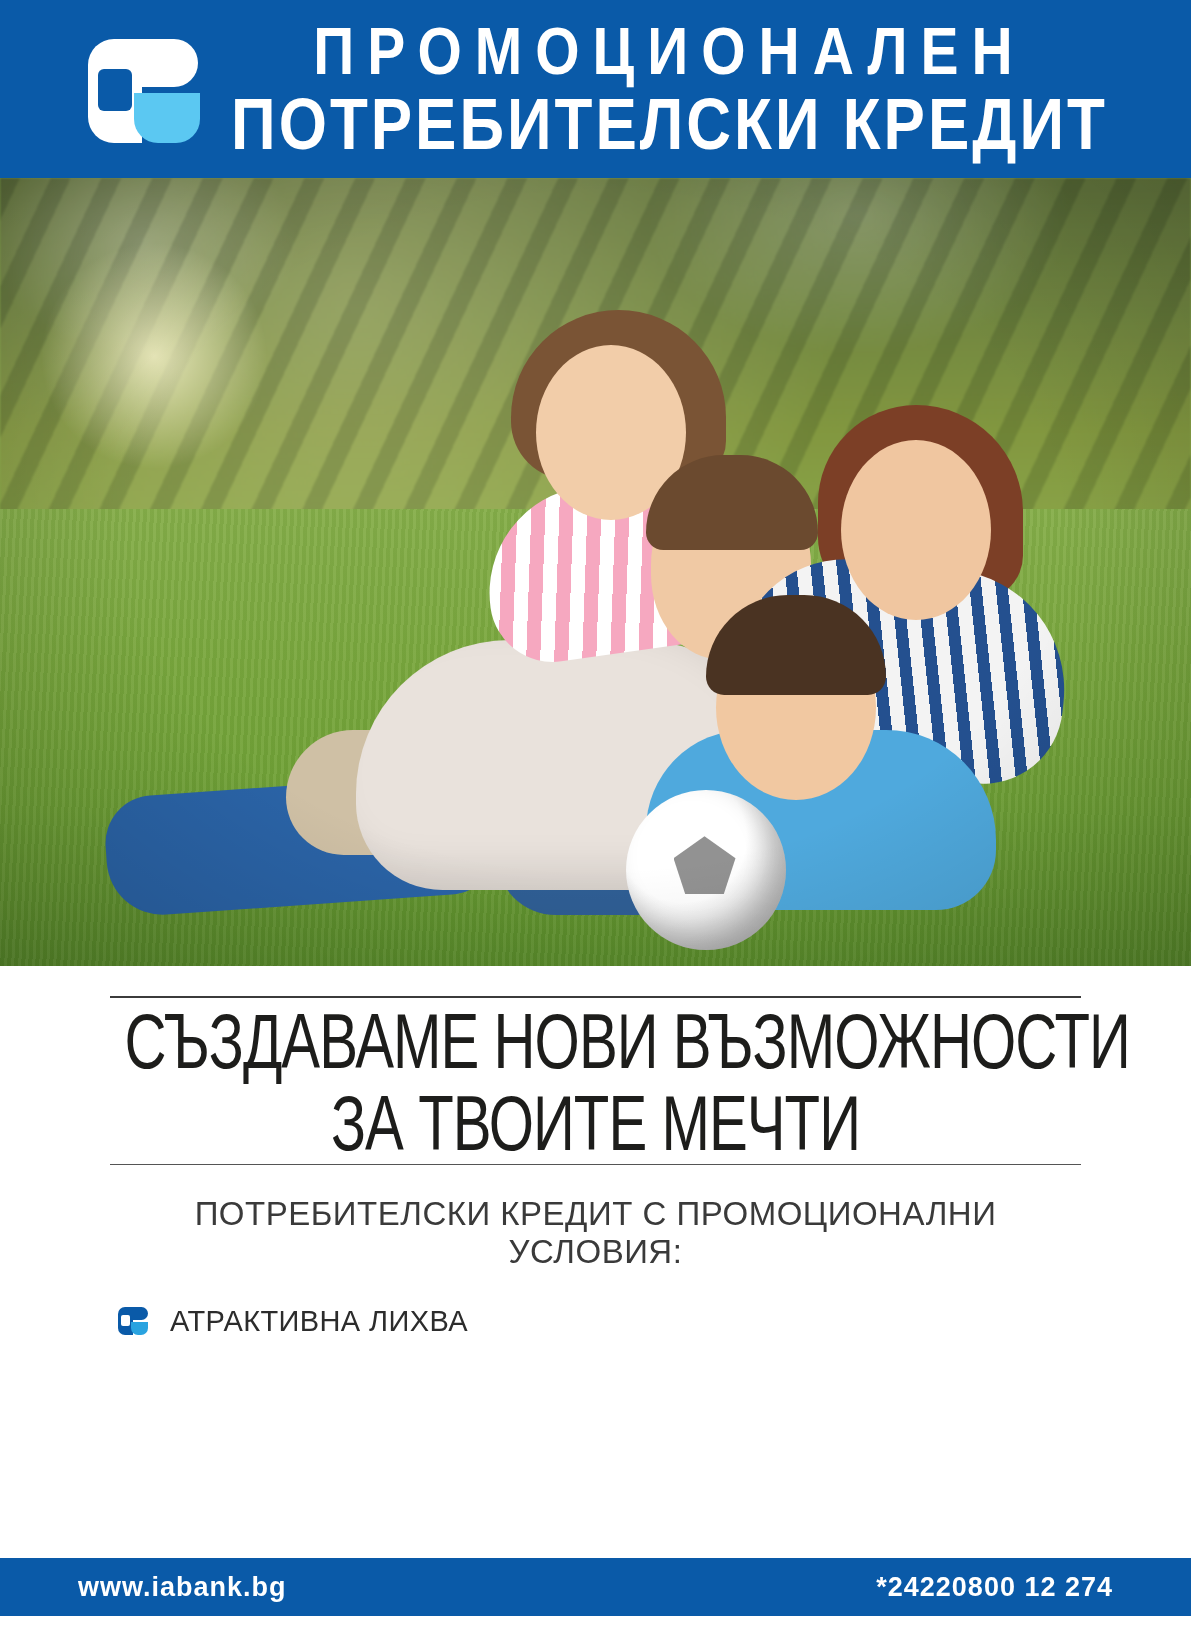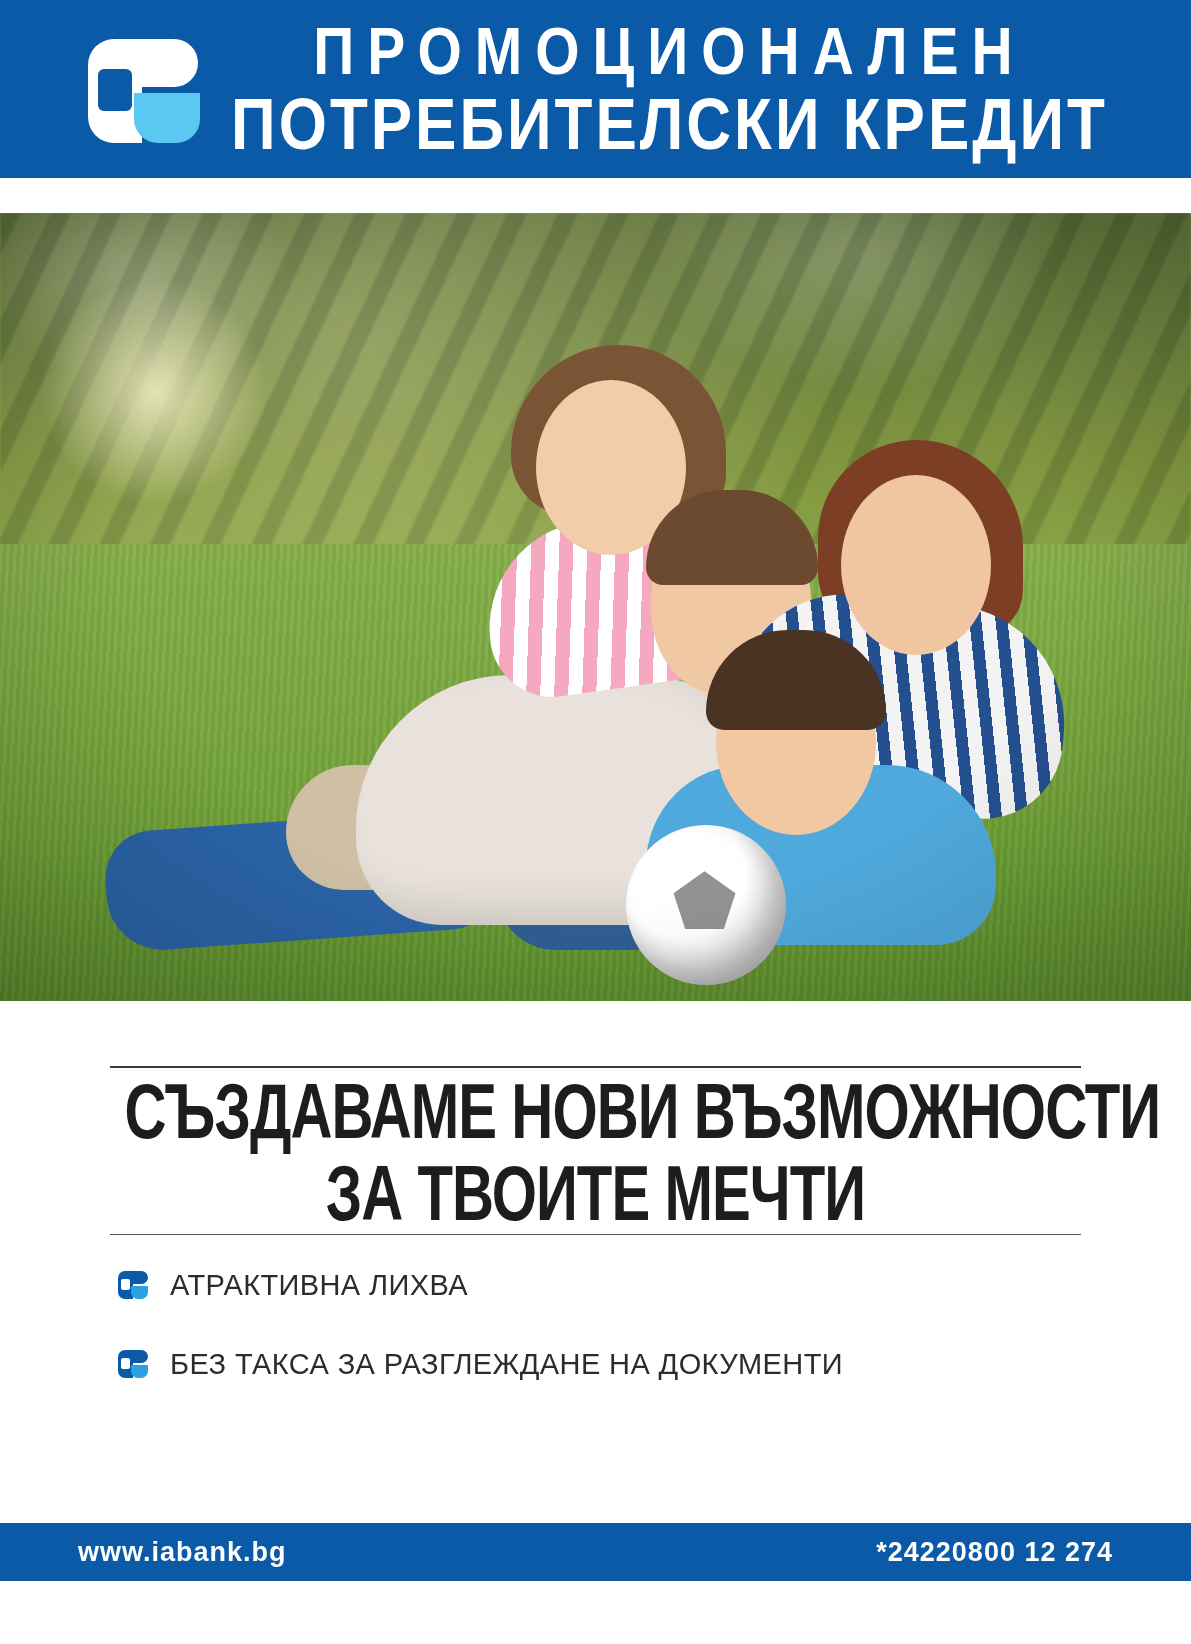--- a/index.html
+++ b/index.html
@@ -15,21 +15,20 @@
     position: relative;
   }
 
   .poster {
     width: 1191px;
     height: 1644px;
     position: relative;
     background: #ffffff;
     display: flex;
     flex-direction: column;
-    gap: 35px;
   }
 
   
   .header {
     background: #0a5aa8;
     height: 178px;
     position: relative;
     display: flex;
     align-items: center;
     flex: 0 0 auto;
@@ -257,21 +256,21 @@
   .rule {
     height: 2px;
     background: #3b3b3b;
     width: 100%;
   }
   .rule.thin { height: 1px; background: #555; }
 
   .headline {
     text-align: center;
     color: #1d1d1b;
-    font-weight: bold;
+    font-weight: normal;
     font-family: "Liberation Sans", sans-serif;
     line-height: 1.0;
     padding: 14px 0 10px 0;
   }
   .headline .h1 {
     font-size: 60px;
     letter-spacing: -1px;
     transform: scaleY(1.30) scaleX(0.97);
     transform-origin: center;
     display: block;
@@ -457,46 +456,36 @@
   <div class="content">
     <div class="rule"></div>
 
     <div class="headline">
       <span class="h1">СЪЗДАВАМЕ НОВИ ВЪЗМОЖНОСТИ</span>
       <span class="h2">ЗА ТВОИТЕ МЕЧТИ</span>
     </div>
 
     <div class="rule thin"></div>
 
+    <div class="subhead">ПОТРЕБИТЕЛСКИ КРЕДИТ С ПРОМОЦИОНАЛНИ УСЛОВИЯ:</div>
 
     <div class="bullets">
 
       <div class="bullet">
         <span class="bullet-mark">
           <span class="mark logo-small">
             <span class="s1"></span>
               <span class="s2"></span>
               <span class="s3"></span>
               <span class="s4"></span>
           </span>
         </span>
         <span class="bullet-text">АТРАКТИВНА ЛИХВА</span>
       </div>
 
-      <div class="bullet">
-        <span class="bullet-mark">
-          <span class="mark logo-small">
-            <span class="s1"></span>
-              <span class="s2"></span>
-              <span class="s3"></span>
-              <span class="s4"></span>
-          </span>
-        </span>
-        <span class="bullet-text">БЕЗ ТАКСА ЗА РАЗГЛЕЖДАНЕ НА ДОКУМЕНТИ</span>
-      </div>
 
 
     </div>
   </div>
 
   <div class="footer">
     <span class="left">www.iabank.bg</span>
     <span class="center">*2422</span>
     <span class="right">0800 12 274</span>
   </div>

